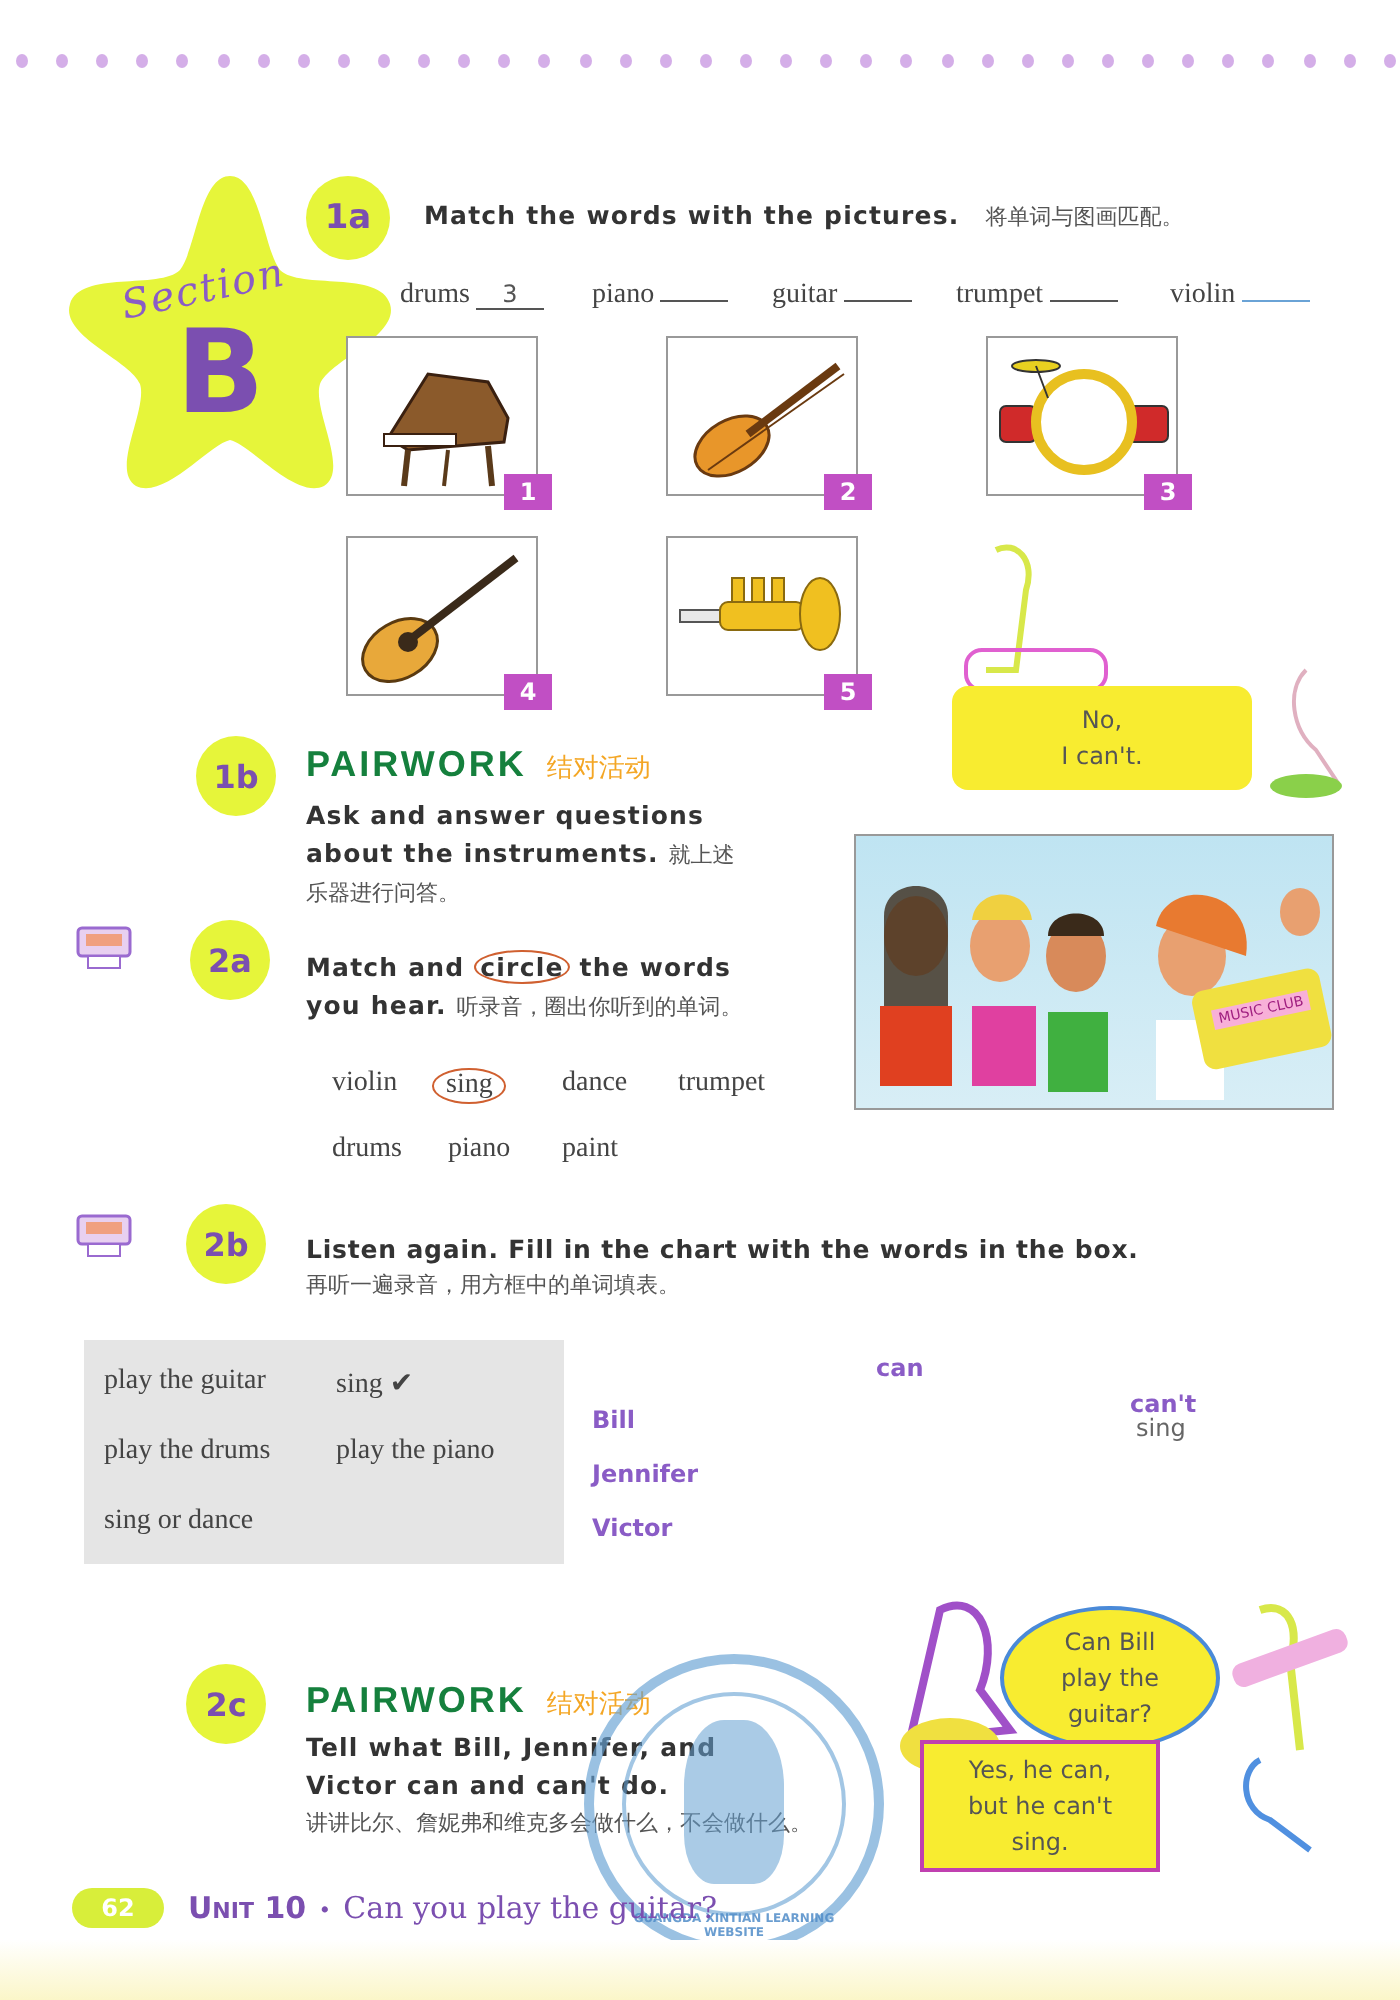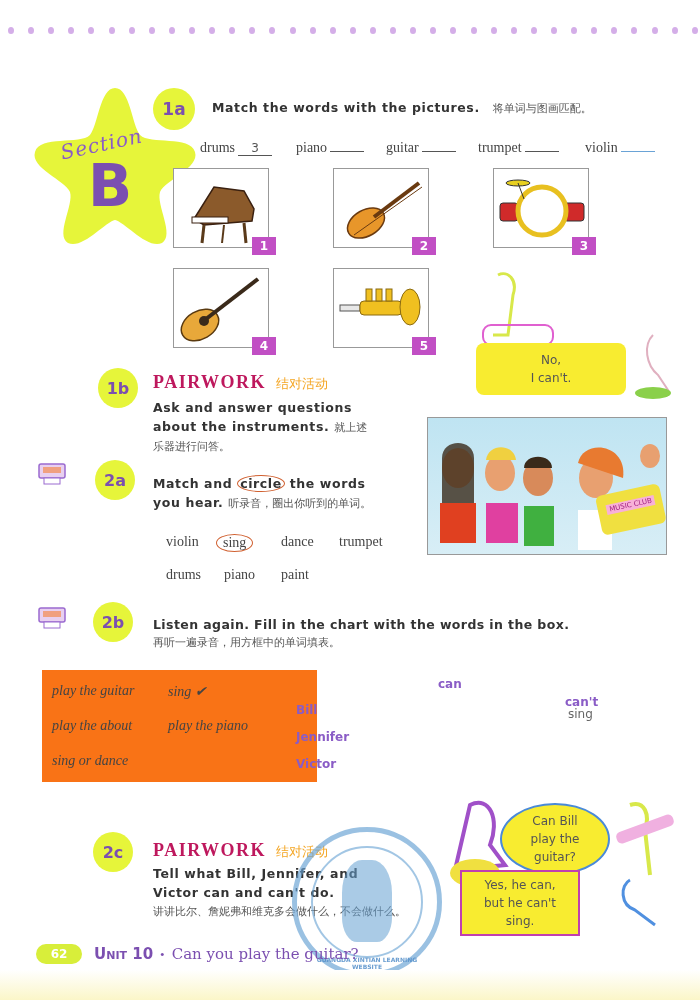--- a/index.html
+++ b/index.html
@@ -3,21 +3,21 @@
 <meta charset="utf-8">
 <style>
   * { box-sizing: border-box; margin: 0; padding: 0; }
   body { width: 700px; height: 1000px; background: #fff; position: relative; overflow: hidden; font-family: "Liberation Serif", serif; color: #333; }
   .dots { position: absolute; top: 27px; left: 8px; width: 690px; height: 8px; display: flex; justify-content: space-between; }
   .dot { width: 6px; height: 7px; border-radius: 50%; background: #d4aee8; }
   .abs { position: absolute; }
   .badge { position: absolute; border-radius: 50%; background: #e6f53a; display: flex; align-items: center; justify-content: center; font-family: "DejaVu Sans", sans-serif; font-weight: bold; color: #7b4fb0; }
   .heading { font-family: "DejaVu Sans", sans-serif; font-weight: bold; color: #333; letter-spacing: 0.6px; }
   .cn { font-family: "DejaVu Sans", sans-serif; font-weight: normal; font-size: 11px; color: #555; letter-spacing: 0; }
-  .pw { font-family: Liberation Serif, serif; font-weight: 900; color: #be185d; font-size: 18px; letter-spacing: 1.5px; }
+  .pw { font-family: Liberation Sans, sans-serif; font-weight: 900; color: #15803d; font-size: 18px; letter-spacing: 1.5px; }
   .pic { position: absolute; width: 96px; height: 80px; border: 1px solid #999; background: #fff; }
   .pic .num { position: absolute; right: -8px; bottom: -8px; width: 24px; height: 18px; background: #c14fc4; color: #fff; font-family: "DejaVu Sans", sans-serif; font-weight: bold; font-size: 12px; display:flex; align-items:center; justify-content:center; }
   .pic svg { position: absolute; left: 0; top: 0; }
   .word { position: absolute; font-size: 14px; color: #444; }
   .blank { display: inline-block; width: 34px; border-bottom: 1px solid #555; text-align: center; font-family: "DejaVu Sans", sans-serif; font-size: 12px; color: #555; margin-left: 3px; }
   .bubble-y { position: absolute; background: #f8ec30; display: flex; align-items: center; justify-content: center; text-align: center; font-family: "DejaVu Sans", sans-serif; font-size: 12px; color: #555; line-height: 1.5; }
   .name { position: absolute; font-family: "DejaVu Sans", sans-serif; font-weight: bold; color: #8a5cc6; font-size: 12px; }
   .cassette { position: absolute; width: 30px; height: 22px; }
 </style>
 </head>
@@ -195,24 +195,24 @@
   <rect x="1" y="1" width="26" height="14" rx="2" fill="#e8d0f0" stroke="#9a6ad0" stroke-width="1.5"></rect>
   <rect x="5" y="4" width="18" height="6" fill="#f0a080"></rect>
   <rect x="6" y="15" width="16" height="6" fill="#fff" stroke="#9a6ad0"></rect>
 </svg>
 <div class="badge" style="left:93px;top:602px;width:40px;height:40px;font-size:16px;">2b</div>
 <div class="abs" style="left:153px;top:617px;">
   <div class="heading" style="font-size:12.5px;letter-spacing:0.4px;">Listen again. Fill in the chart with the words in the box.</div>
   <div class="cn" style="margin-top:3px;">再听一遍录音，用方框中的单词填表。</div>
 </div>
 
-<div class="abs" style="left:42px;top:670px;width:275px;height:112px;background:#f97316;font-style:italic;">
+<div class="abs" style="left:42px;top:670px;width:240px;height:112px;background:#e5e5e5;">
   <div class="word" style="left:10px;top:13px;">play the guitar</div>
   <div class="word" style="left:126px;top:13px;">sing ✔</div>
-  <div class="word" style="left:10px;top:48px;">play the about</div>
+  <div class="word" style="left:10px;top:48px;">play the drums</div>
   <div class="word" style="left:126px;top:48px;">play the piano</div>
   <div class="word" style="left:10px;top:83px;">sing or dance</div>
 </div>
 
 <div class="name" style="left:438px;top:677px;">can</div>
 <div class="name" style="left:565px;top:660px;margin-top:35px;">can't</div>
 <div class="name" style="left:296px;top:703px;">Bill</div>
 <div class="abs" style="left:568px;top:707px;font-family:'DejaVu Sans',sans-serif;font-size:12px;color:#666;">sing</div>
 <div class="name" style="left:296px;top:730px;">Jennifer</div>
 <div class="name" style="left:296px;top:757px;">Victor</div>

